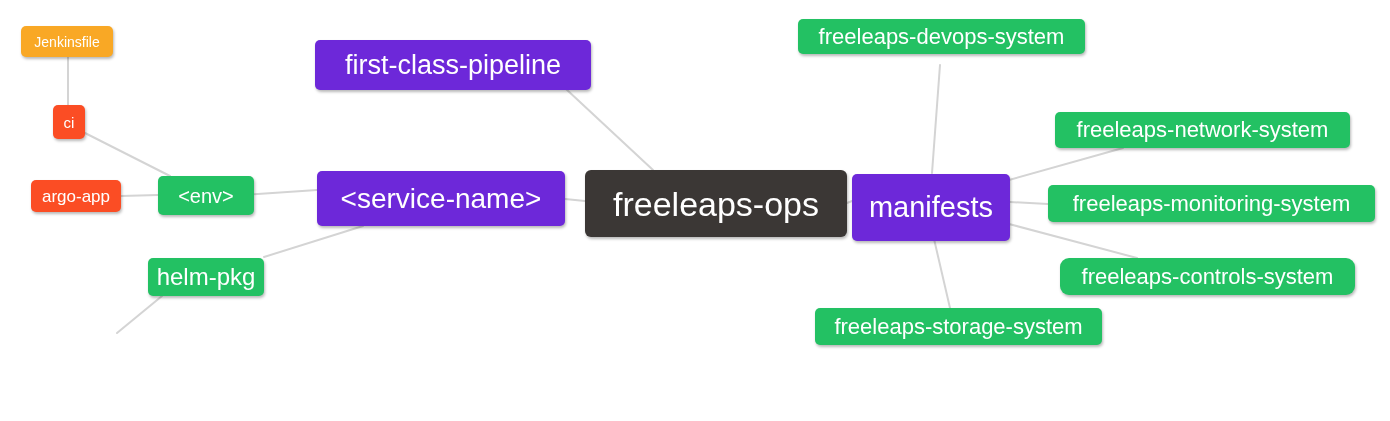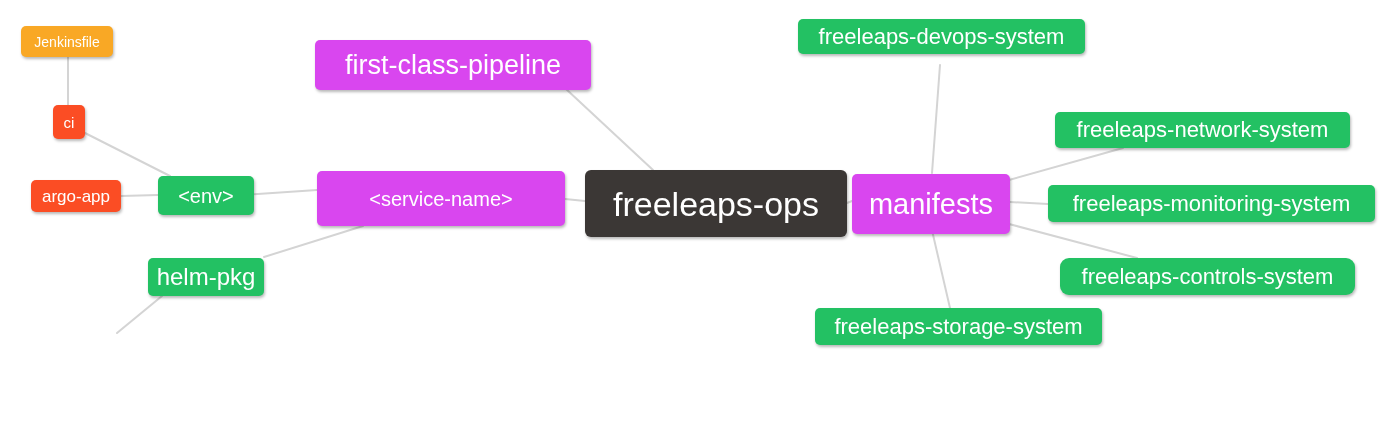--- a/index.html
+++ b/index.html
@@ -33,34 +33,34 @@
     align-items: center;
     justify-content: center;
     color: #ffffff;
     border-radius: 5px;
     box-shadow: 1px 2px 3px rgba(0,0,0,0.28);
     white-space: nowrap;
     box-sizing: border-box;
     cursor: default;
     line-height: 1;
   }
-  .c-blue   { background: #d946ef; }
+  .c-blue   { background: #6d28d9; }
   .c-green  { background: #23c163; }
   .c-orange { background: #f9a825; }
   .c-red    { background: #fb4d24; }
   .c-dark   { background: #3b3735; border-radius: 6px; }
 
   #n-jenkinsfile          { left: 21px;   top: 26px;  width: 92px;  height: 31px; font-size: 14px; }
   #n-ci                   { left: 53px;   top: 105px; width: 32px;  height: 34px; font-size: 15px; }
   #n-argo-app             { left: 31px;   top: 180px; width: 90px;  height: 32px; font-size: 17px; }
   #n-env                  { left: 158px;  top: 176px; width: 96px;  height: 39px; font-size: 20px; }
   #n-first-class-pipeline { left: 315px;  top: 40px;  width: 276px; height: 50px; font-size: 27px; }
-  #n-service-name         { left: 317px;  top: 171px; width: 248px; height: 55px; font-size: 20px; text-align: center; }
+  #n-service-name         { left: 317px;  top: 171px; width: 248px; height: 55px; font-size: 28px; text-align: center; }
   #n-freeleaps-ops        { left: 585px;  top: 170px; width: 262px; height: 67px; font-size: 34px; }
-  #n-manifests            { left: 852px;  top: 174px; width: 158px; height: 60px; font-size: 29px; }
+  #n-manifests            { left: 852px;  top: 174px; width: 158px; height: 67px; font-size: 29px; }
   #n-helm-pkg             { left: 148px;  top: 258px; width: 116px; height: 38px; font-size: 24px; }
   #n-values-env-yaml      { left: 8px;    top: 333px; width: 169px; height: 37px; font-size: 19px; }
   #n-devops-system        { left: 798px;  top: 19px;  width: 287px; height: 35px; font-size: 22px; }
   #n-network-system       { left: 1055px; top: 112px; width: 295px; height: 36px; font-size: 22px; }
   #n-monitoring-system    { left: 1048px; top: 185px; width: 327px; height: 37px; font-size: 22px; }
   #n-controls-system      { left: 1060px; top: 258px; width: 295px; height: 37px; font-size: 22px; border-radius: 9px; }
   #n-storage-system       { left: 815px;  top: 308px; width: 287px; height: 37px; font-size: 22px; }
 </style>
 </head>
 <body>

